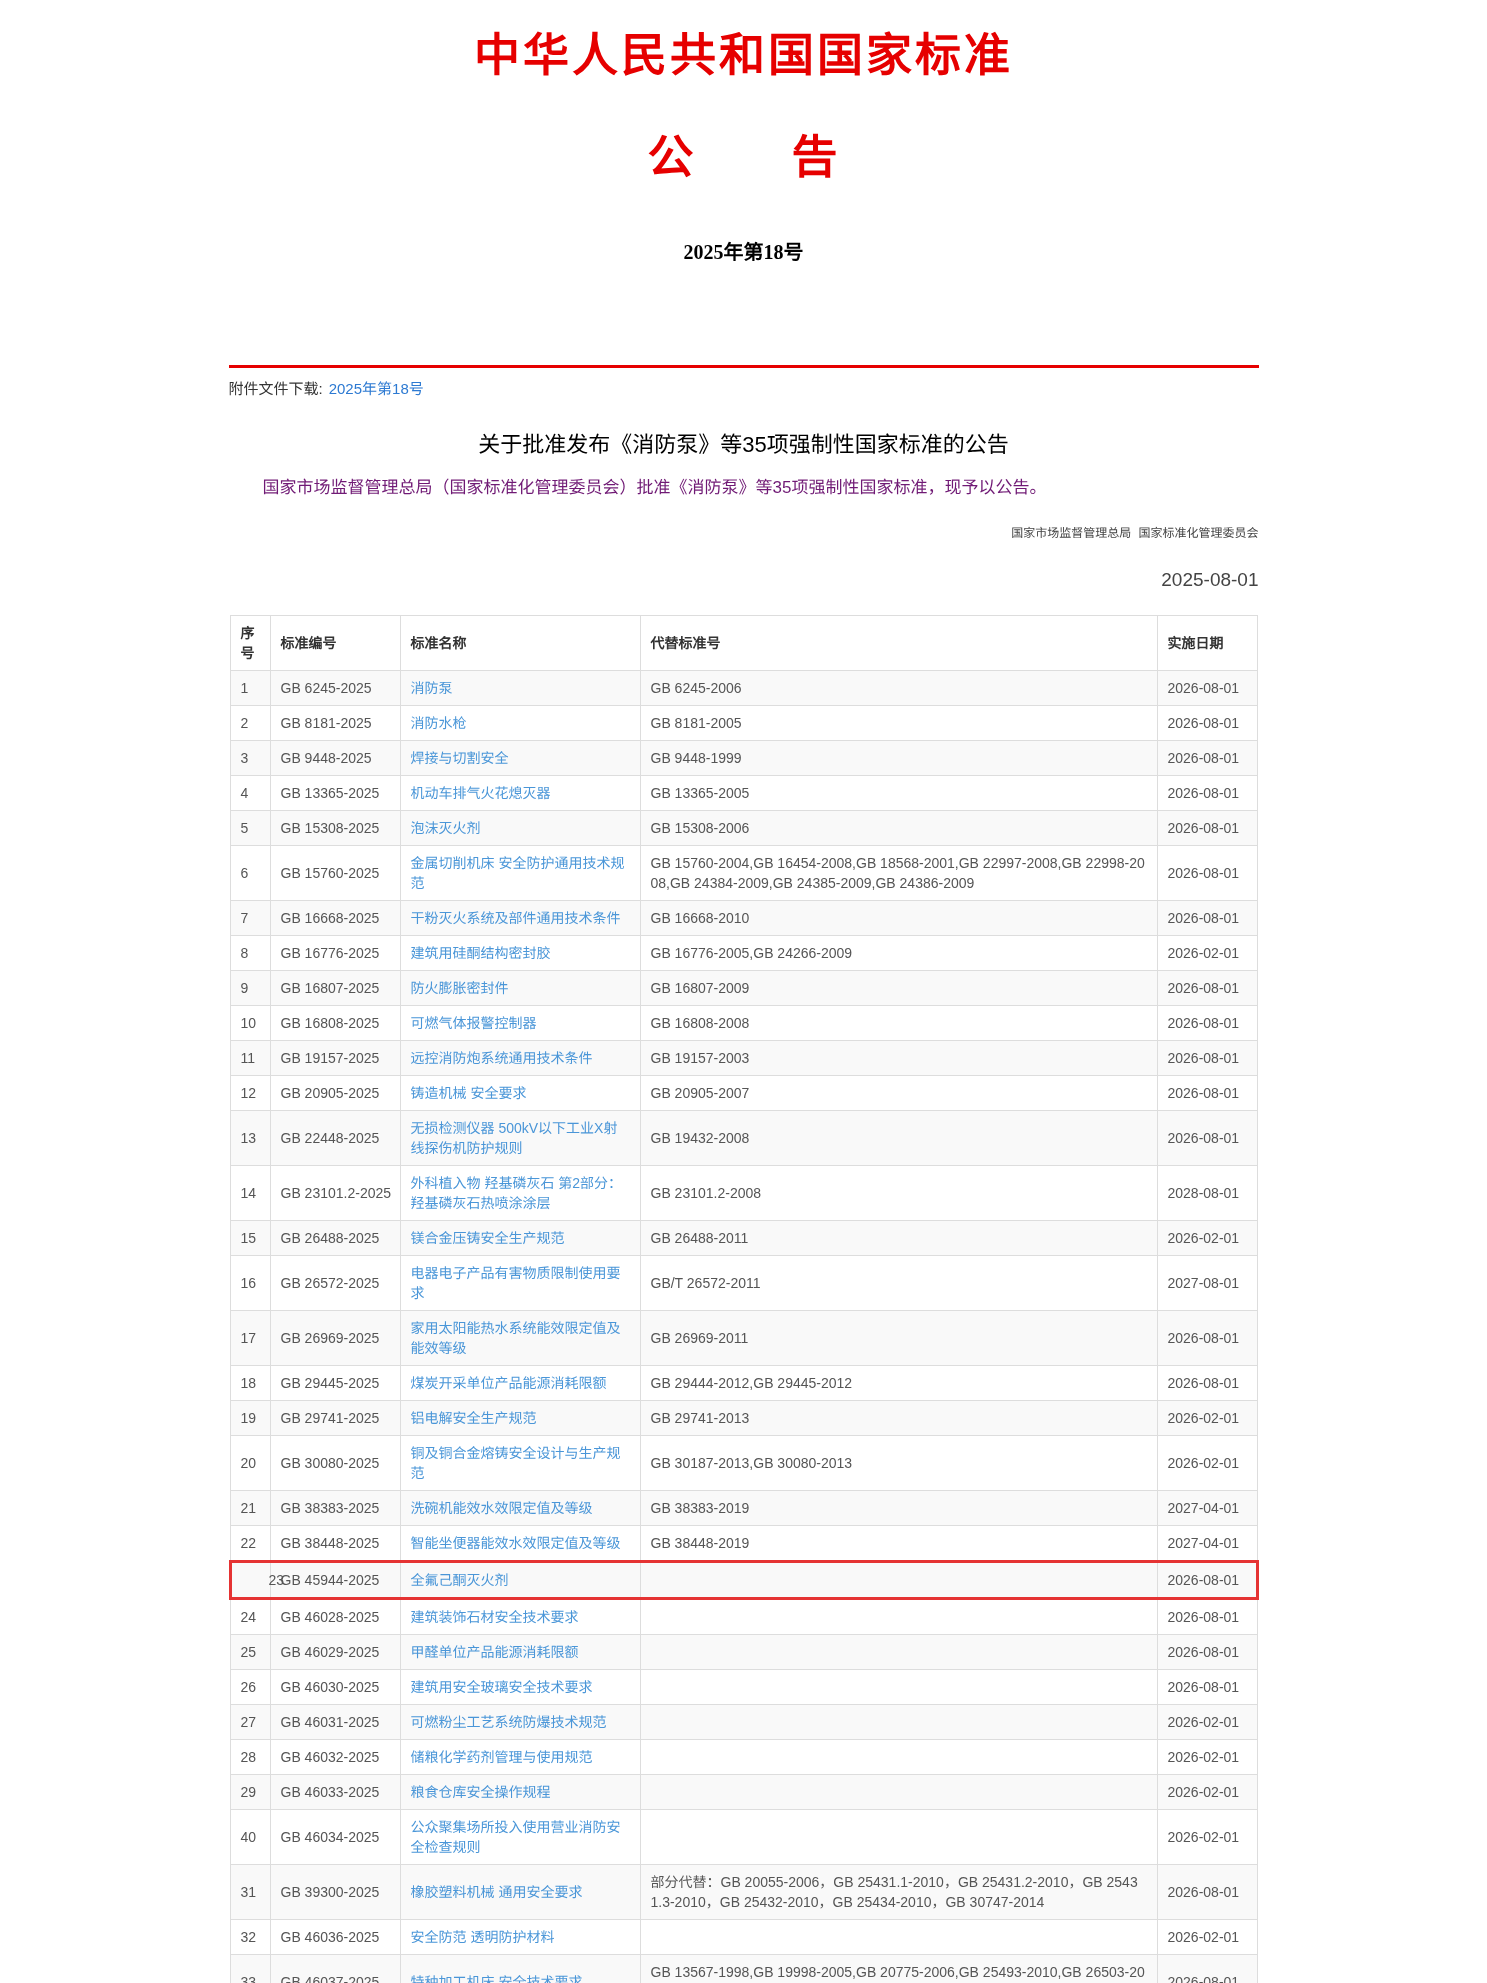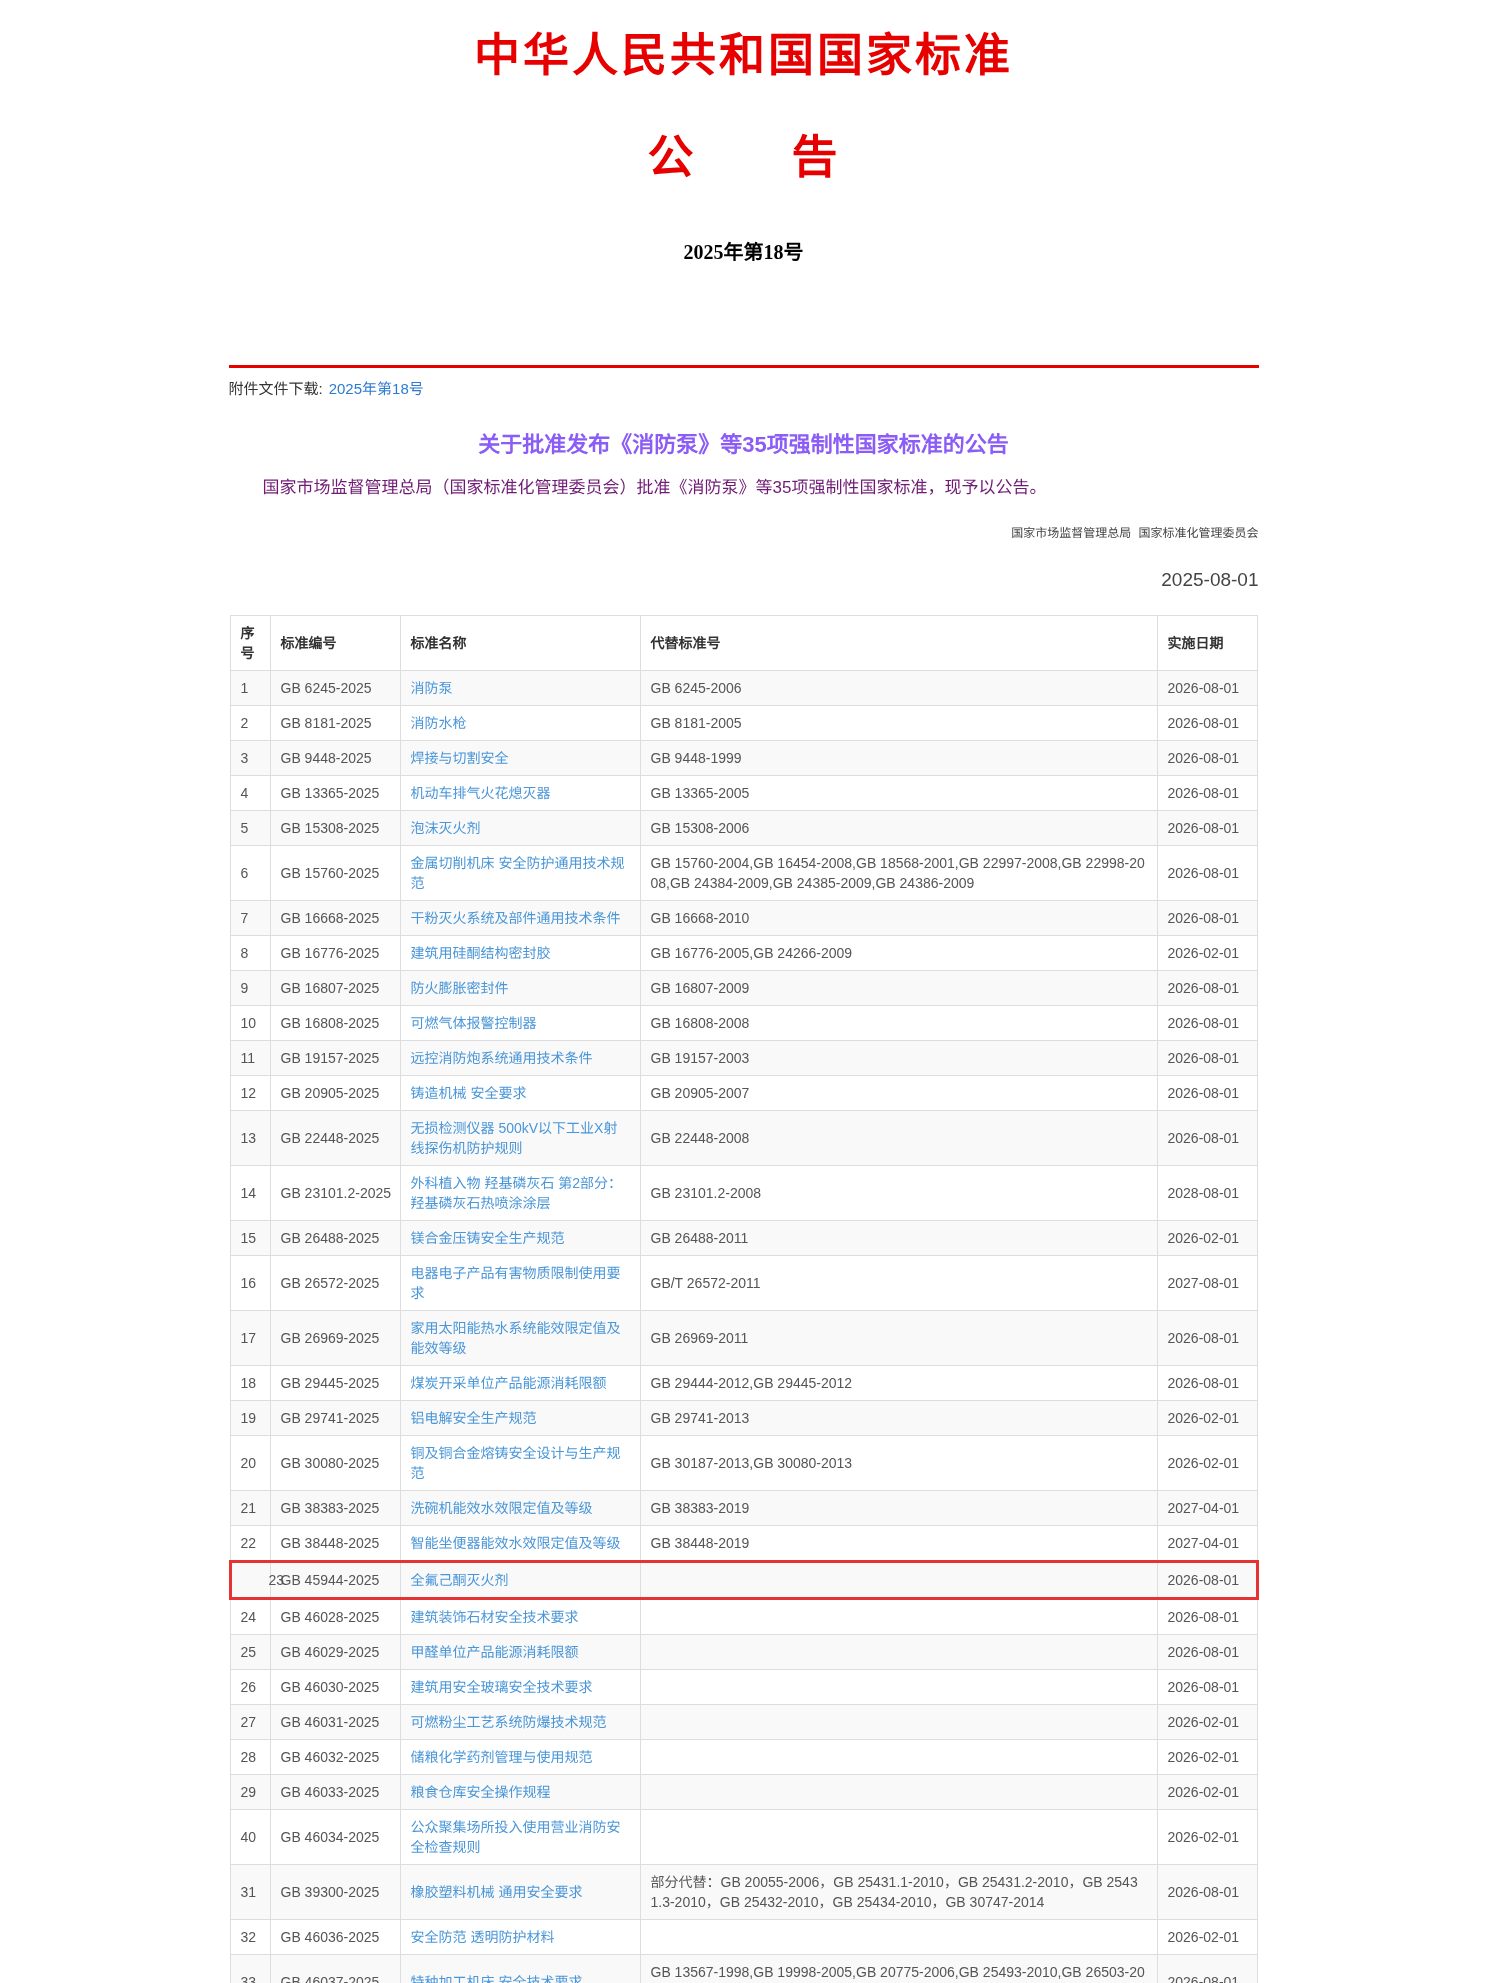--- a/index.html
+++ b/index.html
@@ -59,22 +59,22 @@
   }
   .attach-link{
     color:var(--attach-link-blue);
     text-decoration:none;
     margin-left:6px;
     cursor:pointer;
   }
   .doc-title{
     text-align:center;
     font-size:22px;
-    font-weight:bold;
-    color:#8b5cf6;
+    font-weight:normal;
+    color:#000000;
     margin-top:18px;
   }
   .body-para{
     font-size:17px;
     color:#701a75;
     text-indent:2em;
     line-height:1.6;
     margin:16px 0 0;
   }
   .signature{
@@ -243,21 +243,21 @@
           <td class="c-no">12</td>
           <td class="c-code">GB 20905-2025</td>
           <td class="c-name"><a class="std-link" href="#">铸造机械 安全要求</a></td>
           <td class="c-rep">GB 20905-2007</td>
           <td class="c-date">2026-08-01</td>
         </tr>
         <tr>
           <td class="c-no">13</td>
           <td class="c-code">GB 22448-2025</td>
           <td class="c-name"><a class="std-link" href="#">无损检测仪器 500kV以下工业X射线探伤机防护规则</a></td>
-          <td class="c-rep">GB 22448-2008</td>
+          <td class="c-rep">GB 19432-2008</td>
           <td class="c-date">2026-08-01</td>
         </tr>
         <tr>
           <td class="c-no">14</td>
           <td class="c-code">GB 23101.2-2025</td>
           <td class="c-name"><a class="std-link" href="#">外科植入物 羟基磷灰石 第2部分：羟基磷灰石热喷涂涂层</a></td>
           <td class="c-rep">GB 23101.2-2008</td>
           <td class="c-date">2028-08-01</td>
         </tr>
         <tr>

